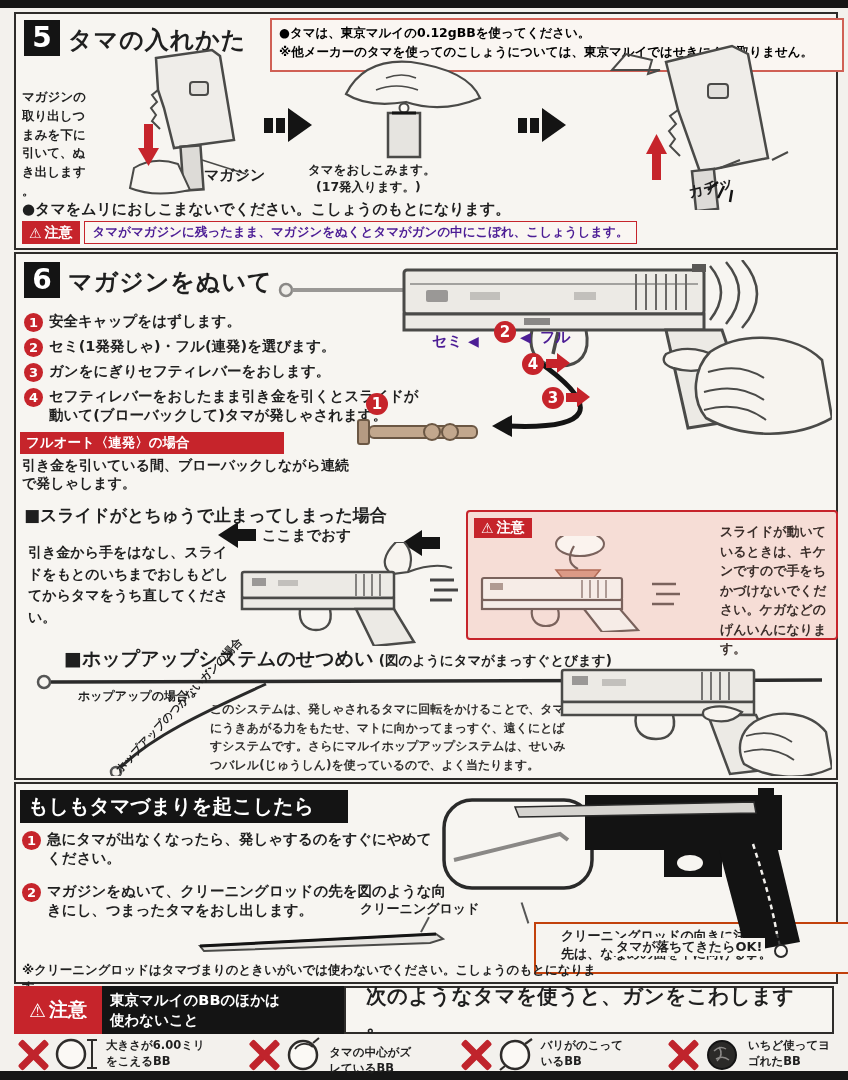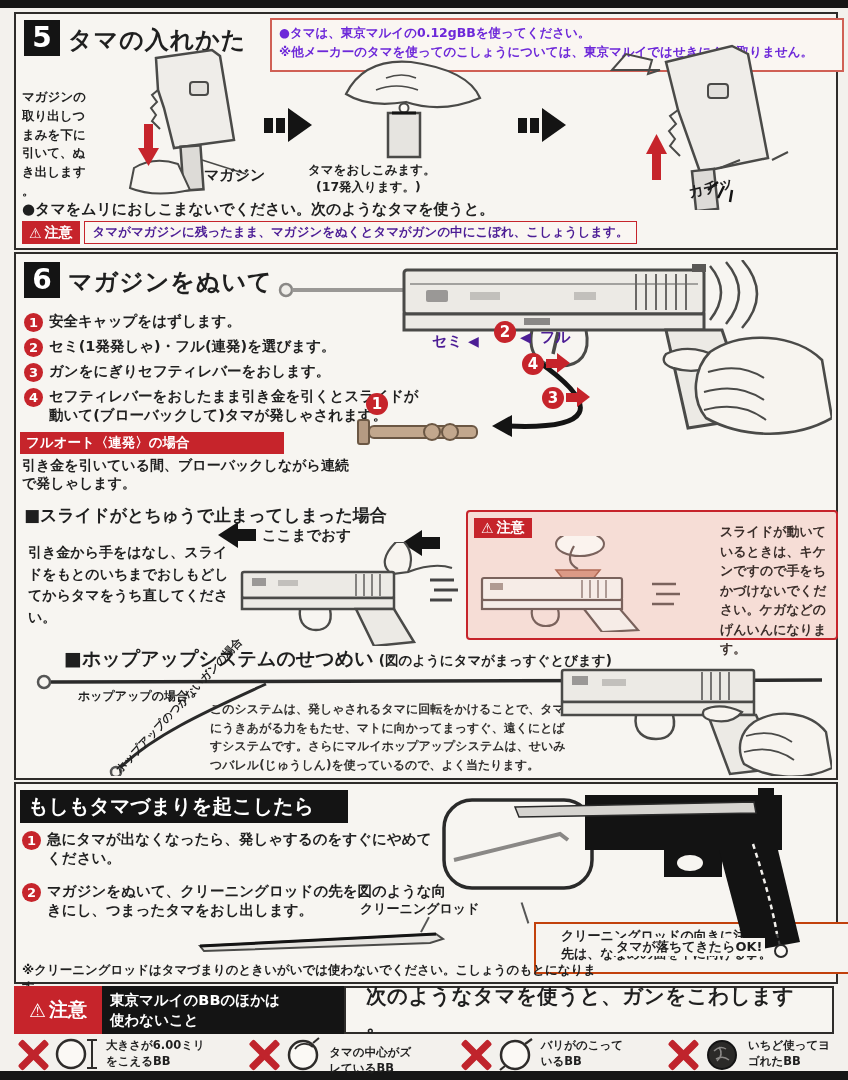--- a/index.html
+++ b/index.html
@@ -36,21 +36,21 @@
   .warn-badge{display:inline-flex;align-items:center;gap:3px;background:#c6242b;color:#fff;
               font-weight:bold;padding:1px 7px;font-size:14px;}
   .warn-badge .tri{font-size:14px;line-height:1;}
   
   .xmark{position:relative;width:32px;height:32px;flex:0 0 auto;}
   .xmark::before,.xmark::after{content:"";position:absolute;left:14px;top:-2px;width:7px;height:38px;background:#c0242c;border-radius:2px;}
   .xmark::before{transform:rotate(45deg);}
   .xmark::after{transform:rotate(-45deg);}
   .leader{position:absolute;background:#555;}
   .pink-box{position:absolute;background:#f6ddd6;border:2px solid #c6242b;border-radius:4px;}
-  .notice-red{border:2px solid #d06055;background:#faf6f2;color:#6d28d9;font-weight:bold;}
+  .notice-red{border:2px solid #d06055;background:#faf6f2;color:#000000;font-weight:bold;}
   .bb-item{display:flex;align-items:center;gap:6px;}
   .bb-label{font-size:11.5px;font-weight:bold;line-height:1.35;}
 </style>
 </head>
 <body>
 
 <div class="page">
 
   <div class="abs bar-black" style="left:0;top:0;width:848px;height:8px;"></div>
   <div class="abs bar-black" style="left:0;top:1071px;width:848px;height:9px;"></div>
@@ -108,21 +108,21 @@
       <path d="M96 70 l-8 6 l6 8 l-7 7 l6 8 l-5 7 l10 10" fill="none" stroke="#4a4a48" stroke-width="2"></path>
       <rect x="126" y="44" width="20" height="14" rx="3" fill="#e2e0dc" stroke="#4a4a48" stroke-width="2"></rect>
       <rect x="112" y="130" width="22" height="40" fill="#dddbd7" stroke="#4a4a48" stroke-width="2.5" transform="rotate(-6 123 150)"></rect>
       <path d="M138 128 L158 120 M190 120 L206 112" stroke="#4a4a48" stroke-width="2"></path>
       <rect x="70" y="112" width="9" height="28" fill="#c6242b"></rect>
       <path d="M64 114 L85 114 L74.5 94 Z" fill="#c6242b"></path>
       <path d="M142 146 l-6 12 M150 150 l-2 12 M136 142 l-10 8" stroke="#141414" stroke-width="2.5"></path>
     </svg>
     <span class="abs b" style="left:672px;top:164px;font-size:15px;transform:rotate(-14deg);">カチッ</span>
 
-    <div class="abs b jp" style="left:6px;top:186px;width:620px;font-size:15px;">●タマをムリにおしこまないでください。次のようなタマを使うと。</div>
+    <div class="abs b jp" style="left:6px;top:186px;width:620px;font-size:15px;">●タマをムリにおしこまないでください。こしょうのもとになります。</div>
 
     <div class="abs" style="left:6px;top:207px;display:flex;align-items:stretch;gap:4px;">
       <span class="warn-badge">
         <span class="tri">⚠</span>
         <span>注意</span>
       </span>
       <span class="red b jp" style="border:1.5px solid #c6242b;padding:2px 8px;font-size:12.5px;background:#faf6f2;">タマがマガジンに残ったまま、マガジンをぬくとタマがガンの中にこぼれ、こしょうします。</span>
     </div>
   </section>
 

